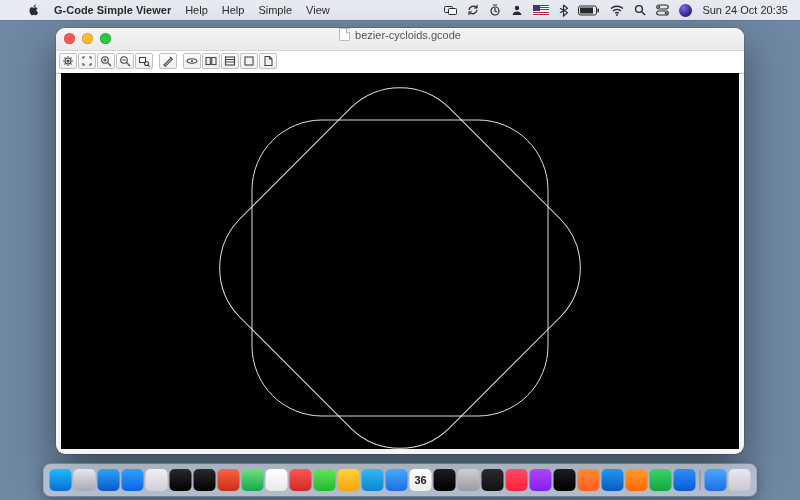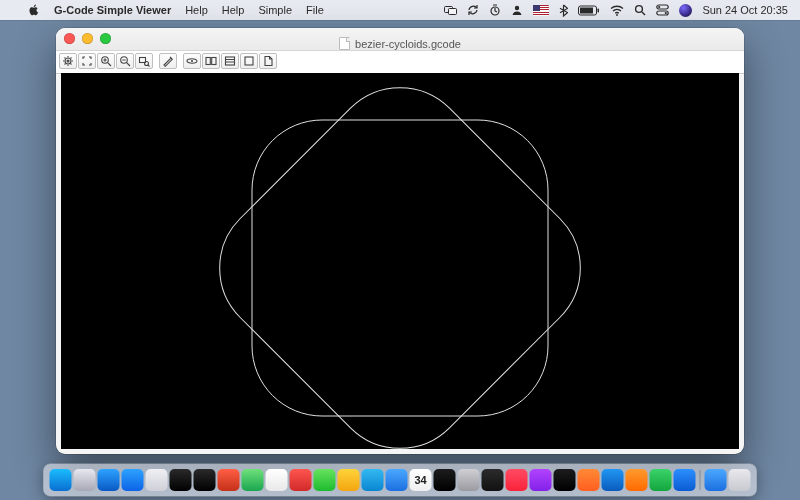--- a/index.html
+++ b/index.html
@@ -17,21 +17,21 @@
   .menubar .left .app{font-weight:600;}
   .menubar .right{margin-left:auto;display:flex;align-items:center;gap:10px;padding-right:12px;}
   .menubar .right span{display:flex;align-items:center;justify-content:center;}
   .apple svg{width:12px;height:12px;fill:#2b2b2b;display:block;}
 
   
   .win{position:absolute;left:56px;top:28px;width:688px;height:426px;
     background:#f5f5f5;border-radius:9px;overflow:hidden;
     box-shadow:0 18px 40px rgba(0,0,0,0.45),0 0 0 0.5px rgba(0,0,0,0.25);}
   .titlebar{height:22px;background:linear-gradient(#f5f5f5,#eaeaea);
-    display:flex;align-items:flex-end;position:relative;font-size:11px;color:#555;
+    display:flex;align-items:flex-start;position:relative;font-size:11px;color:#555;
     border-bottom:1px solid #d6d6d6;}
   .traffic{position:absolute;left:8px;top:5px;display:flex;gap:7px;}
   .traffic .dot{width:11px;height:11px;border-radius:50%;box-shadow:inset 0 0 0 0.5px rgba(0,0,0,0.25);}
   .dot.r{background:#fc5753;} .dot.y{background:#fdbc2e;} .dot.g{background:#29c840;}
   .titlebar .title{margin:0 auto;display:flex;align-items:center;gap:5px;}
   .titlebar .title .doc-icon{width:9px;height:11px;background:#fff;border:0.5px solid #bbb;border-radius:1px;position:relative;}
   .titlebar .title .doc-icon:after{content:"";position:absolute;right:-0.5px;top:-0.5px;width:3px;height:3px;background:#eee;border-left:0.5px solid #bbb;border-bottom:0.5px solid #bbb;}
 
   .toolbar{height:18px;padding:2px 3px;background:#fff;border-bottom:1px solid #c9c9c9;display:flex;gap:1px;}
   .tool{width:18px;height:16px;border:1px solid #bfbfbf;background:linear-gradient(#fdfdfd,#efefef);
@@ -60,21 +60,21 @@
     <div class="left">
       <span class="apple">
         <svg viewBox="0 0 16 16">
             <path d="M11.3 8.4c0-1.8 1.5-2.6 1.5-2.7-0.8-1.2-2.1-1.3-2.5-1.3-1.1-.1-2 .6-2.6.6s-1.4-.6-2.3-.6c-1.2 0-2.3.7-2.9 1.8-1.2 2.1-.3 5.3.9 7 .6.8 1.3 1.8 2.2 1.7.9 0 1.2-.6 2.3-.6s1.4.6 2.3.6c1 0 1.6-.9 2.2-1.7.7-1 1-1.9 1-2 0 0-1.9-.7-2.1-2.8zM9.8 3.1c.5-.6.8-1.4.7-2.3-.7 0-1.6.5-2.1 1.1-.5.5-.9 1.4-.8 2.2.8.1 1.7-.4 2.2-1z"></path>
           </svg>
       </span>
       <span class="app">G-Code Simple Viewer</span>
       <span>Help</span>
       <span>Help</span>
       <span>Simple</span>
-      <span>File</span>
+      <span>View</span>
     </div>
     <div class="right">
       <span>
           <svg width="13" height="11" viewBox="0 0 13 11" fill="none" stroke="#2b2b2b">
             <rect x="0.5" y="1.5" width="8" height="6" rx="1"></rect>
             <rect x="4.5" y="3.5" width="8" height="6" rx="1" fill="#f8f8fb"></rect>
           </svg>
         </span>
       <span>
           <svg width="12" height="12" viewBox="0 0 12 12" fill="none" stroke="#2b2b2b" stroke-width="1.2">
@@ -241,21 +241,21 @@
       <div class="app" title="Unknown-Dark1" style="background: linear-gradient(rgb(42, 42, 42), rgb(0, 0, 0));"></div>
       <div class="app" title="Unknown-Dark2" style="background: linear-gradient(rgb(42, 42, 42), rgb(0, 0, 0));"></div>
       <div class="app" title="Unknown-Ring" style="background: linear-gradient(rgb(255, 95, 69), rgb(197, 48, 24));"></div>
       <div class="app" title="Maps" style="background: linear-gradient(rgb(111, 224, 122), rgb(26, 166, 79));"></div>
       <div class="app" title="Photos" style="background: linear-gradient(rgb(255, 255, 255), rgb(232, 232, 232));"></div>
       <div class="app" title="Unknown-Red" style="background: linear-gradient(rgb(255, 85, 79), rgb(209, 42, 42));"></div>
       <div class="app" title="iMessage" style="background: linear-gradient(rgb(103, 226, 94), rgb(29, 187, 47));"></div>
       <div class="app" title="Unknown-Yellow" style="background: linear-gradient(rgb(255, 211, 58), rgb(243, 165, 15));"></div>
       <div class="app" title="Skype" style="background: linear-gradient(rgb(51, 185, 242), rgb(10, 134, 209));"></div>
       <div class="app" title="Mail" style="background: linear-gradient(rgb(74, 168, 255), rgb(28, 111, 224));"></div>
-      <div class="app" title="Calendar" style="background: linear-gradient(rgb(255, 255, 255), rgb(239, 239, 239)); display: flex; align-items: center; justify-content: center; font-size: 11px; font-weight: 600; color: rgb(34, 34, 34);">34</div>
+      <div class="app" title="Calendar" style="background: linear-gradient(rgb(255, 255, 255), rgb(239, 239, 239)); display: flex; align-items: center; justify-content: center; font-size: 11px; font-weight: 600; color: rgb(34, 34, 34);">36</div>
       <div class="app" title="Stocks" style="background: linear-gradient(rgb(28, 28, 30), rgb(0, 0, 0));"></div>
       <div class="app" title="System Preferences" style="background: linear-gradient(rgb(207, 207, 212), rgb(154, 154, 161));"></div>
       <div class="app" title="Activity Monitor" style="background: linear-gradient(rgb(43, 43, 45), rgb(17, 17, 17));"></div>
       <div class="app" title="Music" style="background: linear-gradient(rgb(255, 74, 99), rgb(250, 35, 59));"></div>
       <div class="app" title="Podcasts" style="background: linear-gradient(rgb(178, 67, 255), rgb(131, 33, 232));"></div>
       <div class="app" title="AppleTV" style="background: linear-gradient(rgb(28, 28, 30), rgb(0, 0, 0));"></div>
       <div class="app" title="Books" style="background: linear-gradient(rgb(255, 138, 54), rgb(255, 94, 31));"></div>
       <div class="app" title="Xcode" style="background: linear-gradient(rgb(33, 150, 243), rgb(10, 91, 189));"></div>
       <div class="app" title="Pages" style="background: linear-gradient(rgb(255, 154, 46), rgb(255, 106, 0));"></div>
       <div class="app" title="Numbers" style="background: linear-gradient(rgb(58, 210, 106), rgb(20, 166, 62));"></div>

